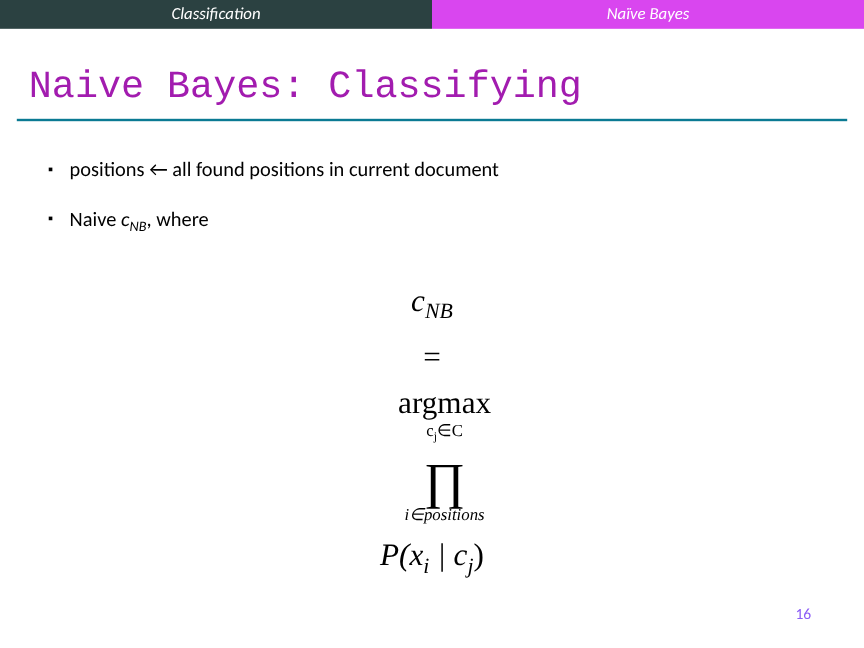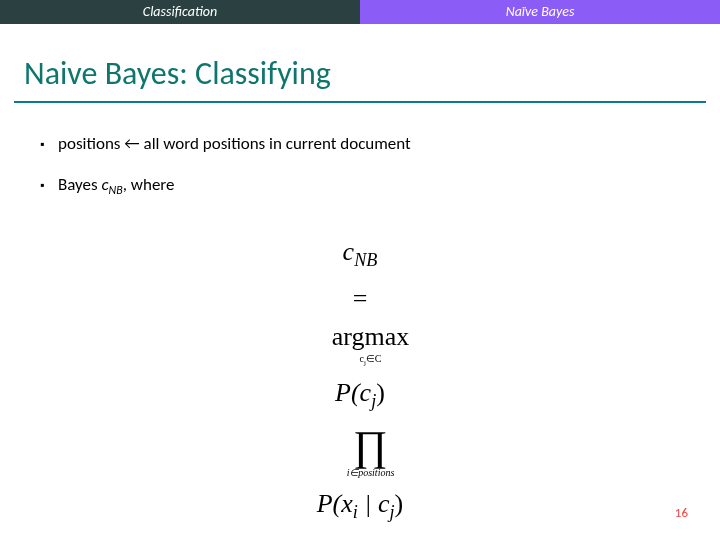--- a/index.html
+++ b/index.html
@@ -1,80 +1,77 @@
 <!DOCTYPE html>
 <html><head>
 <meta charset="utf-8">
 <style>
   * { margin: 0; padding: 0; box-sizing: border-box; }
   html, body { width: 720px; height: 540px; font-family: Calibri, 'Segoe UI', Arial, sans-serif; background: #fff; color: #000; }
   .slide { position: relative; width: 720px; height: 540px; }
   .tabs { display: flex; width: 100%; height: 24px; }
   .tab { flex: 1; text-align: center; font-style: italic; font-size: 14px; line-height: 24px; }
   .tab-dark { background: #2b4141; color: #fff; }
-  .tab-teal { background: #8b5cf6; color: #fff; }
-  .title { font-size: 32px; font-weight: 400; margin: 30px 0 8px 24px; color: #0f766e; }
+  .tab-teal { background: #d946ef; color: #fff; }
+  .title { font-size: 32px; font-weight: 400; margin: 30px 0 8px 24px; color: #a21caf; font-family: Liberation Mono, monospace; }
   .rule { height: 0; border-top: 2px solid #0a7a93; margin: 0 14px; }
   .content { padding: 30px 40px 0 40px; font-size: 17px; line-height: 1.35; }
   .bullet { display: flex; margin-bottom: 18px; }
   .bullet .mark { width: 18px; flex-shrink: 0; font-size: 12px; line-height: 22px; }
   .bullet .body { flex: 1; }
   .indent { padding-left: 20px; }
   .ital { font-style: italic; }
   .sub { font-size: 0.70em; vertical-align: sub; font-style: italic; text-align: right; }
   .formula { text-align: center; margin-top: 36px; font-family: 'Times New Roman', serif; font-size: 26px; }
   .formula .row { display: inline-flex; align-items: center; gap: 8px; flex-direction: column; }
   .stack { display: inline-flex; flex-direction: column; align-items: center; line-height: 1; margin-left: 21px; }
-  .stack .under { font-size: 10px; margin-top: 4px; }
+  .stack .under { font-size: 14px; margin-top: 4px; }
   .bigop { font-size: 42px; line-height: 0.8; }
-  .footer { position: absolute; bottom: 20px; right: 32px; font-size: 13px; color: #ef4444; }
+  .footer { position: absolute; bottom: 20px; right: 44px; font-size: 13px; color: #8b5cf6; }
 </style>
 </head>
 <body>
 
 <div class="slide">
 
   <div class="tabs">
     <div class="tab tab-dark">Classification</div>
     <div class="tab tab-teal">Naïve Bayes</div>
   </div>
 
   <h1 class="title">Naive Bayes: Classifying</h1>
   <div class="rule"></div>
 
   <div class="content">
 
     <div class="bullet">
       <span class="mark">▪</span>
       <div class="body">
-        <span>positions </span><span>←</span><span> all word positions in current document</span>
+        <span>positions </span><span>←</span><span> all found positions in current document</span>
       </div>
     </div>
 
     <div class="bullet">
       <span class="mark">▪</span>
       <div class="body">
-        <span>Bayes </span><span class="ital">c</span><span class="sub">NB</span><span>, where</span>
+        <span>Naive </span><span class="ital">c</span><span class="sub">NB</span><span>, where</span>
       </div>
     </div>
 
     <div class="formula">
       <span class="row">
         <span>
           <span class="ital">c</span><span class="sub">NB</span>
         </span>
         <span>=</span>
         <span class="stack">
           <span>argmax</span>
           <span class="under">
             <span>c</span><span class="sub" style="font-style:normal">j</span><span>∈C</span>
           </span>
-        </span>
-        <span class="ital">
-          <span>P(c</span><span class="sub">j</span><span style="font-style:normal">)</span>
         </span>
         <span style="width:14px"></span>
         <span class="stack">
           <span class="bigop">∏</span>
           <span class="under ital">i∈positions</span>
         </span>
         <span class="ital">
           <span>P(x</span><span class="sub">i</span><span> | c</span><span class="sub">j</span><span style="font-style:normal">)</span>
         </span>
       </span>

